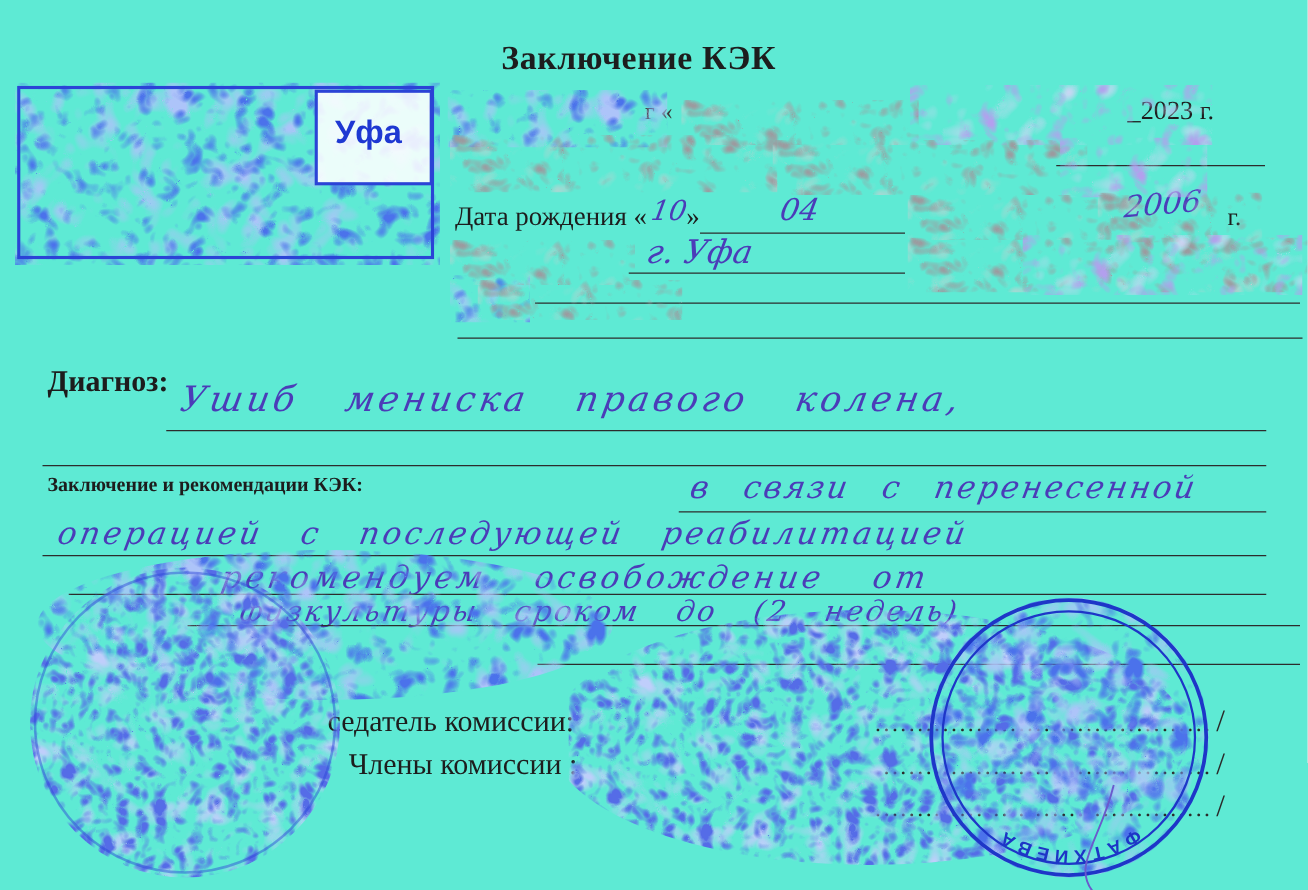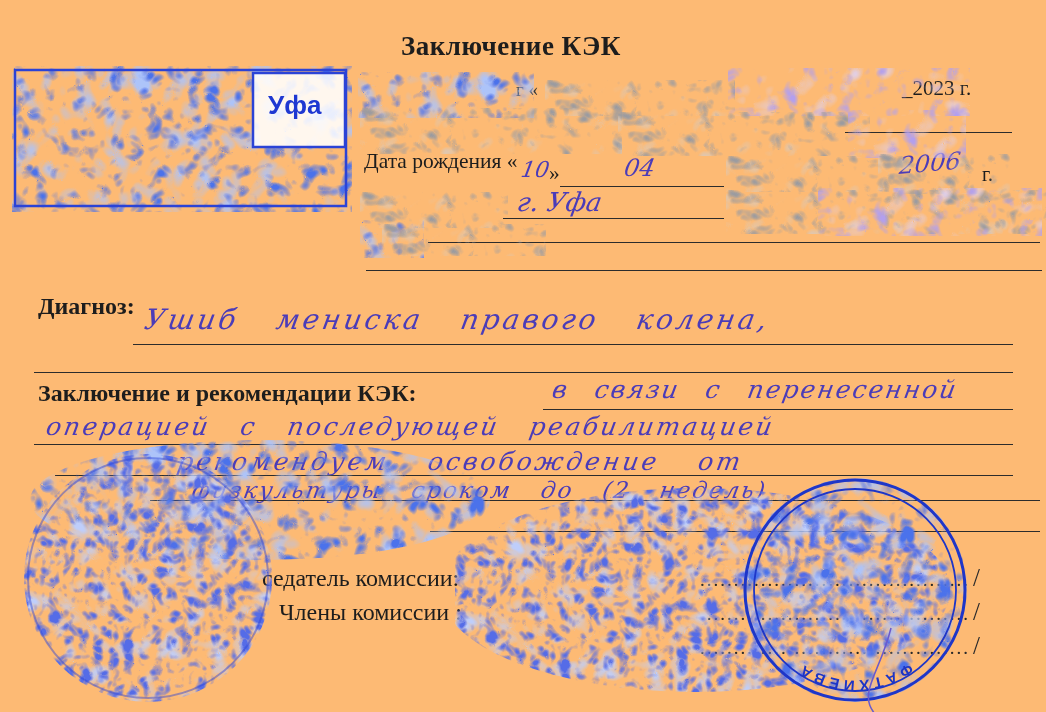--- a/index.html
+++ b/index.html
@@ -1,16 +1,16 @@
 <!DOCTYPE html>
 <html><head>
 <meta charset="utf-8">
 <style>
   html,body{margin:0;padding:0;background:#e8e8e8;}
-  .page{position:relative;width:1046px;height:712px;background:#fdba74;overflow:hidden;
+  .page{position:relative;width:1046px;height:712px;background:#5eead4;overflow:hidden;
         font-family:"Liberation Serif",serif;color:#1d1d1d;}
   .printed{position:absolute;white-space:nowrap;}
   .bold{font-weight:bold;}
   .rule{position:absolute;height:0;border-top:1.5px solid #2c2c2c;}
   .hw{position:absolute;font-family:"DejaVu Serif",serif;font-style:italic;color:#4b3cb8;
       white-space:nowrap;transform:skewX(-10deg);transform-origin:left bottom;}
   .dotsrow{position:absolute;white-space:nowrap;overflow:hidden;color:#2a2a2a;width:344px;}
   .dotsrow .d{font-size:19px;letter-spacing:2px;}
   .dotsrow .s{font-size:25px;margin-left:3px;}
   svg.scr{position:absolute;pointer-events:none;}
@@ -69,39 +69,39 @@
 </svg>
 
 <div class="page">
 
   <div class="title">Заключение КЭК</div>
 
   <div class="printed" style="left:902px;top:76px;font-size:21px;">_2023 г.</div>
   <div class="printed" style="left:516px;top:79px;font-size:19px;color:#3a3a3a;">г «</div>
   <div class="rule" style="left:845px;top:132px;width:167px;"></div>
 
-  <div class="printed" style="left:364px;top:149px;font-size:21.5px;">Дата рождения «</div>
+  <div class="printed" style="left:364px;top:161px;font-size:21.5px;">Дата рождения «</div>
   <div class="hw" style="left:519px;top:157px;font-size:22px;">10</div>
   <div class="printed" style="left:549px;top:161px;font-size:21.5px;">»</div>
   <div class="rule" style="left:560px;top:186px;width:164px;"></div>
   <div class="hw" style="left:622px;top:154px;font-size:24px;">04</div>
   <div class="hw" style="left:898px;top:152px;font-size:24px;transform:skewX(-10deg) rotate(-5deg);">2006</div>
   <div class="printed" style="left:982px;top:163px;font-size:20px;">г.</div>
 
   <div class="hw" style="left:515px;top:187px;font-size:26px;">г. Уфа</div>
   <div class="rule" style="left:503px;top:218px;width:221px;"></div>
   <div class="rule" style="left:428px;top:242px;width:612px;"></div>
   <div class="rule" style="left:366px;top:270px;width:676px;"></div>
 
   <div class="printed bold" style="left:38px;top:293px;font-size:24px;">Диагноз:</div>
   <div class="hw" style="left:142px;top:303px;font-size:28px;word-spacing:26px;letter-spacing:3px;">Ушиб мениска правого колена,</div>
   <div class="rule" style="left:133px;top:344px;width:880px;"></div>
   <div class="rule" style="left:34px;top:372px;width:979px;"></div>
 
-  <div class="printed bold" style="left:38px;top:380px;font-size:24px;">Заключение и рекомендации КЭК:</div>
+  <div class="printed bold" style="left:38px;top:380px;font-size:16px;">Заключение и рекомендации КЭК:</div>
   <div class="hw" style="left:550px;top:375px;font-size:25px;word-spacing:16px;letter-spacing:2px;">в связи с перенесенной</div>
   <div class="rule" style="left:543px;top:409px;width:470px;"></div>
   <div class="hw" style="left:44px;top:412px;font-size:25px;word-spacing:20px;letter-spacing:2.5px;">операцией с последующей реабилитацией</div>
   <div class="rule" style="left:34px;top:444px;width:979px;"></div>
   <div class="hw" style="left:175px;top:447px;font-size:25px;word-spacing:28px;letter-spacing:3px;">рекомендуем освобождение от</div>
   <div class="rule" style="left:55px;top:475px;width:958px;"></div>
   <div class="hw" style="left:190px;top:477px;font-size:23px;word-spacing:20px;letter-spacing:2px;">физкультуры сроком до (2 недель)</div>
   <div class="rule" style="left:150px;top:500px;width:890px;"></div>
   <div class="rule" style="left:430px;top:531px;width:610px;"></div>
 

